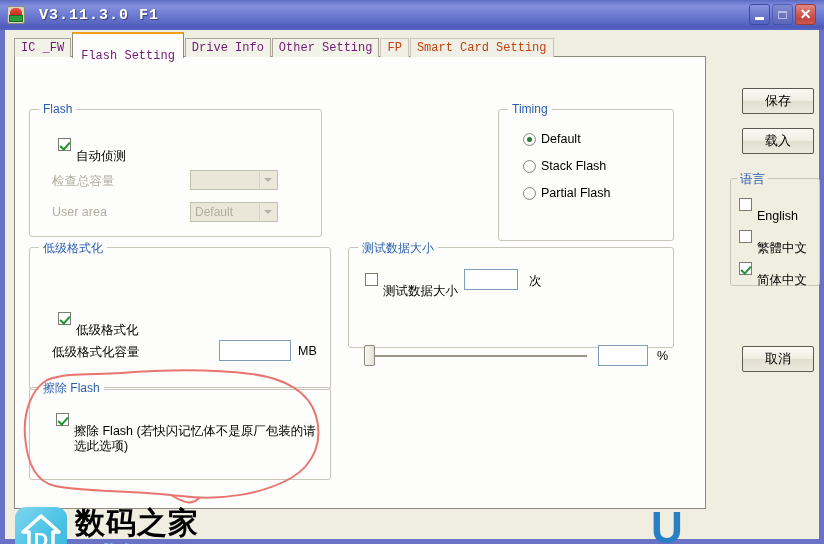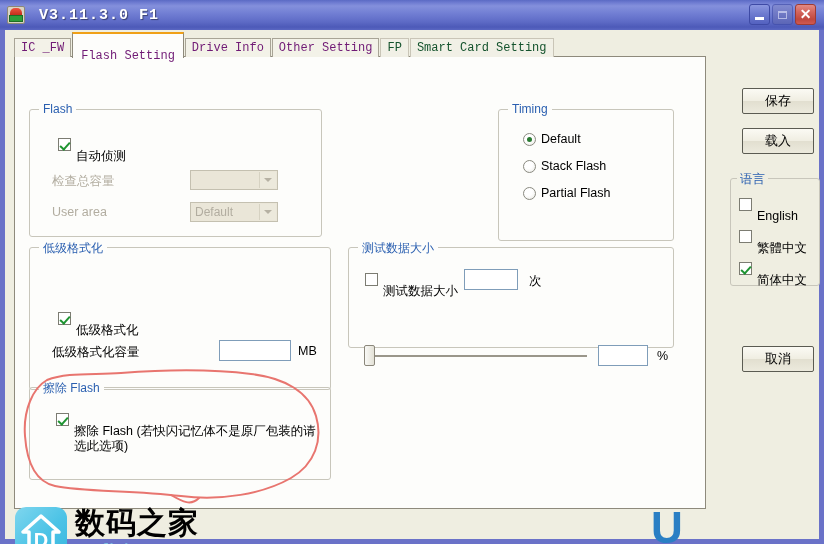--- a/index.html
+++ b/index.html
@@ -165,21 +165,21 @@
     border-top: 2px solid #f0a017;
     border-left-color: #8e8a7c;
     border-right-color: #8e8a7c;
     font-weight: normal;
     margin-bottom: -1px;
     position: relative;
     z-index: 6;
     padding: 12px 8px;
   }
   .tab.disabled {
-    color: #14532d;
+    color: #c2410c;
     background: #f1f0e6;
     border-color: #c9c5b7;
   }
 
   
   #tabpage {
     position: absolute;
     left: 9px; top: 26px;
     width: 692px;
     height: 453px;

